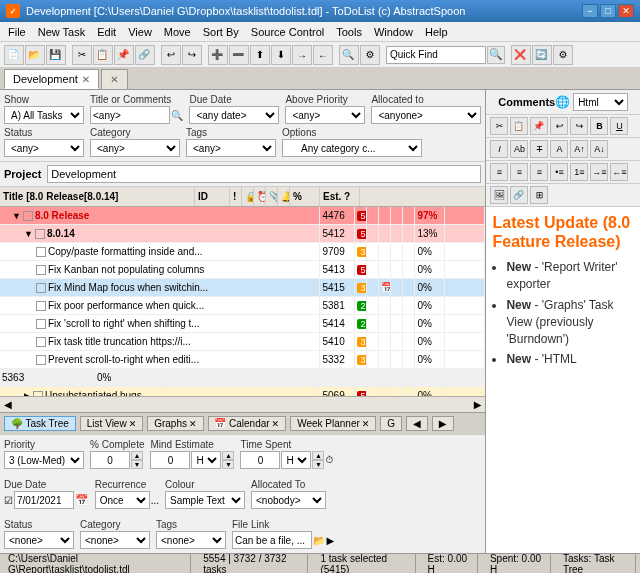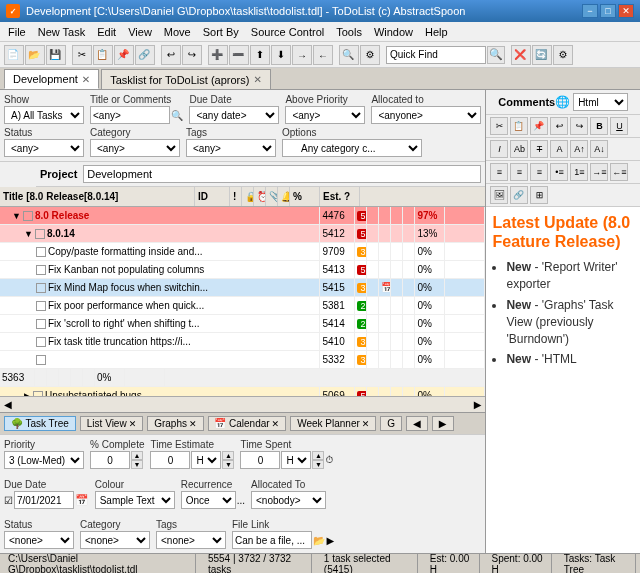--- a/index.html
+++ b/index.html
@@ -43,21 +43,21 @@
     .filter-label { font-size: 10px; color: #333; }
     .filter-select { height: 18px; border: 1px solid #aaa; background: white; font-size: 10px; padding: 0 2px; }
     .filter-select-w1 { width: 80px; }
     .filter-select-w2 { width: 90px; }
     .filter-select-w3 { width: 90px; }
     .filter-select-w4 { width: 80px; }
     .filter-select-w5 { width: 110px; }
     .filter-select-w6 { width: 140px; padding-left: 14px; }
     
     
-    .project-bar { display: flex; align-items: center; padding: 3px 4px; gap: 6px; background: #f0f0f0; border-bottom: 1px solid #ccc; margin-left: 36px; }
+    .project-bar { display: flex; align-items: center; padding: 3px 4px; gap: 6px; background: #f0f0f0; border-bottom: 1px solid #ccc; }
     .project-label { font-size: 11px; font-weight: bold; }
     .project-input { flex: 1; height: 18px; border: 1px solid #aaa; padding: 0 3px; font-size: 11px; background: white; }
     
     
     .task-area { flex: 1; overflow: hidden; display: flex; flex-direction: column; }
     .task-header { display: flex; background: #e8e4dc; border-bottom: 1px solid #aaa; height: 20px; align-items: center; }
     .th-cell { font-size: 10px; font-weight: bold; padding: 0 3px; border-right: 1px solid #ccc; height: 100%; display: flex; align-items: center; overflow: hidden; white-space: nowrap; }
     .task-list { flex: 1; overflow-y: auto; background: white; }
     .task-row { display: flex; align-items: center; height: 18px; border-bottom: 1px solid #eee; }
     .task-row.selected { background: #cce4f7; }
@@ -179,21 +179,20 @@
   <div class="tb-btn">🔄</div>
   <div class="tb-btn">⚙</div>
 </div>
 
 <div class="tab-bar">
   <div class="tab active">
     <span>Development</span>
     <span class="tab-close">✕</span>
   </div>
   <div class="tab">
-    <span>Tasklist for ToDoList (aprors)</span>
     <span class="tab-close">✕</span>
   </div>
 </div>
 
 <div class="main-layout">
 
   <div class="left-panel">
 
     <div class="filters">
       <div class="filter-row">
@@ -410,20 +409,21 @@
           <div class="tc" style="width:12px;"></div>
           <div class="tc" style="width:12px;"></div>
           <div class="tc" style="width:12px;"></div>
           <div class="tc" style="width:30px;">0%</div>
           <div class="tc" style="width:40px;"></div>
         </div>
 
         <div class="task-row">
           <div class="tc tc-title indent3" style="width:195px;">
             <span class="checkbox"></span>
+            <span>Prevent scroll-to-right when editi...</span>
           </div>
           <div class="tc" style="width:35px;">5332</div>
           <div class="tc" style="width:12px;">
               <span class="priority-badge p3">3</span>
             </div>
           <div class="tc" style="width:12px;"></div>
           <div class="tc" style="width:12px;"></div>
           <div class="tc" style="width:12px;"></div>
           <div class="tc" style="width:12px;"></div>
           <div class="tc" style="width:30px;">0%</div>
@@ -506,21 +506,21 @@
           <span class="tp-label">% Complete</span>
           <div style="display:flex;align-items:center;gap:1px;">
             <input type="text" class="num-input" value="0" style="">
             <div class="spin-btns">
               <div class="spin-btn">▲</div>
               <div class="spin-btn">▼</div>
             </div>
           </div>
         </div>
         <div class="tp-group">
-          <span class="tp-label">Time Estimate</span>
+          <span class="tp-label">Mind Estimate</span>
           <div style="display:flex;align-items:center;gap:1px;">
             <input type="text" class="num-input" value="0" style="">
             <select class="unit-select"><option>H</option></select>
             <div class="spin-btns">
               <div class="spin-btn">▲</div>
               <div class="spin-btn">▼</div>
             </div>
           </div>
         </div>
         <div class="tp-group">
@@ -539,31 +539,31 @@
       <div class="tp-row">
         <div class="tp-group">
           <span class="tp-label">Due Date</span>
           <div style="display:flex;align-items:center;gap:1px;">
             <span style="font-size:10px;">☑</span>
             <input type="text" class="tp-input" style="width: 60px;" value="7/01/2021">
             <span style="cursor:pointer;">📅</span>
           </div>
         </div>
         <div class="tp-group">
-          <span class="tp-label">Colour</span>
-          <select class="tp-select" style="width:80px;">
-            <option>Sample Text</option>
-          </select>
-        </div>
-        <div class="tp-group">
           <span class="tp-label">Recurrence</span>
           <div style="display:flex;align-items:center;gap:1px;">
             <select class="tp-select" style="width:55px;"><option>Once</option></select>
             <span style="font-size:10px;cursor:pointer;">...</span>
           </div>
+        </div>
+        <div class="tp-group">
+          <span class="tp-label">Colour</span>
+          <select class="tp-select" style="width:80px;">
+            <option>Sample Text</option>
+          </select>
         </div>
         <div class="tp-group">
           <span class="tp-label">Allocated To</span>
           <select class="tp-select" style="width:75px;"><option>&lt;nobody&gt;</option></select>
         </div>
       </div>
       <div class="tp-row">
         <div class="tp-group">
           <span class="tp-label">Status</span>
           <select class="tp-select" style="width:70px;"><option>&lt;none&gt;</option></select>
@@ -642,19 +642,19 @@
           <li>
             <b>New</b> - '<span>HTML</span>
           </li>
         </ul>
       </div>
     </div>
   </div>
 </div>
 
 <div class="status-bar">
-  <span class="sb-item">C:\Users\Daniel G\Dropbox\tasklist\todolist.tdl</span>
+  <span class="sb-item">C:\Users\Daniel G\Report\tasklist\todolist.tdl</span>
   <span class="sb-item">5554 | 3732 / 3732 tasks</span>
   <span class="sb-item">1 task selected (5415)</span>
   <span class="sb-item">Est: 0.00 H</span>
   <span class="sb-item">Spent: 0.00 H</span>
   <span class="sb-item">Tasks: Task Tree</span>
 </div>
 
 </body></html>

